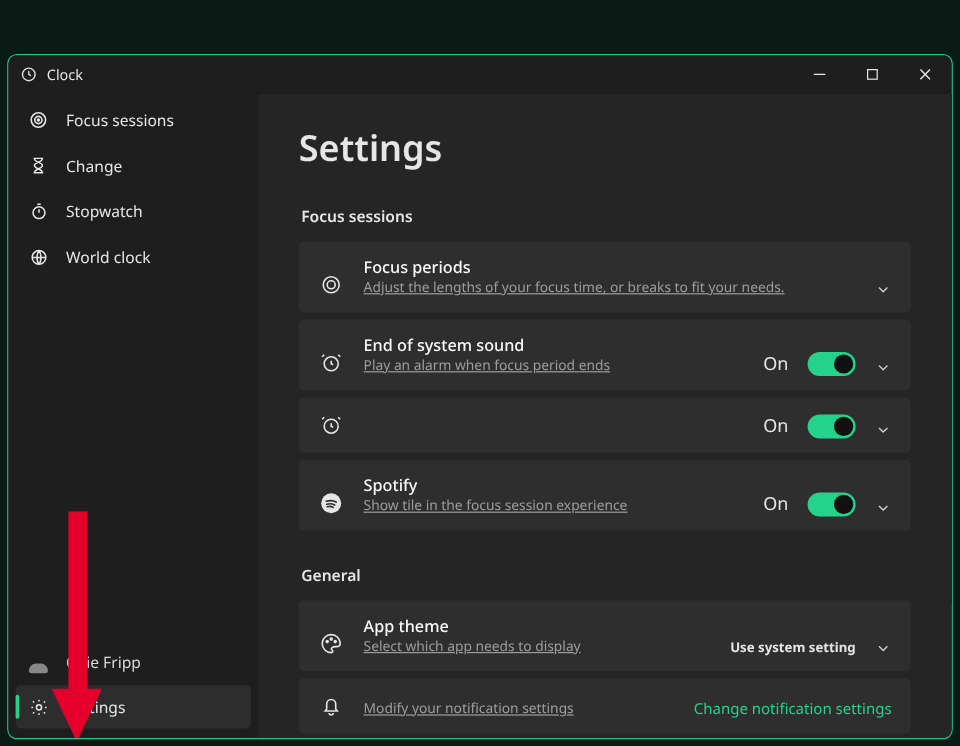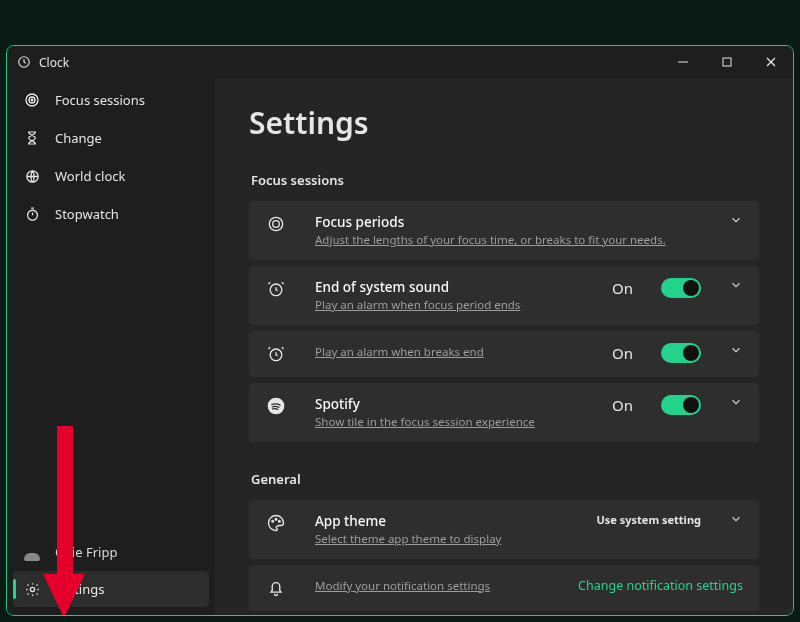--- a/index.html
+++ b/index.html
@@ -44,21 +44,21 @@
     flex: 1; background: #252525; color: #e6e6e6; overflow-y: auto;
     padding: 24px 34px 20px 34px; position: relative;
   }
   .content::-webkit-scrollbar { width: 6px; }
   .content::-webkit-scrollbar-thumb { background: #555; border-radius: 3px; }
   h1.page-title { font-size: 30px; font-weight: 600; margin-bottom: 28px; }
   .section-label { font-size: 13px; font-weight: 600; margin: 0 0 12px 2px; color: #e6e6e6; }
   .section { margin-bottom: 28px; }
   .card {
     background: #2e2e2e; border-radius: 4px; padding: 12px 16px;
-    display: flex; align-items: flex-start; gap: 28px; margin-bottom: 6px;
+    display: flex; align-items: flex-end; gap: 16px; margin-bottom: 6px;
   }
   .card .icon { width: 22px; height: 22px; flex: 0 0 22px; display:flex;align-items:center;justify-content:center; color:#e6e6e6; }
   .card .texts { flex: 1; min-width: 0; }
   .card .title { font-size: 13.5px; font-weight: 500; color: #fafafa; }
   .card .sub { font-size: 11.5px; color: #9d9d9d; margin-top: 2px; line-height: 1.3; text-decoration: underline; }
   .state-label { font-size: 15px; color: #e6e6e6; }
   .toggle {
     width: 40px; height: 20px; border-radius: 10px; background: #24d38b;
     position: relative; flex: 0 0 40px;
   }
@@ -124,34 +124,34 @@
           <span class="nav-icon">
               <svg viewBox="0 0 24 24" width="16" height="16" stroke="#e6e6e6" fill="none" stroke-width="1.8">
                 <path d="M6 3h12M6 21h12M7 3c0 5 10 5 10 9s-10 4-10 9M17 3c0 5-10 5-10 9s10 4 10 9"></path>
               </svg>
             </span>
           <span>Change</span>
         </div>
         <div class="nav-item">
           <span class="nav-icon">
               <svg viewBox="0 0 24 24" width="17" height="17" stroke="#e6e6e6" fill="none" stroke-width="1.8">
+                <circle cx="12" cy="13" r="7"></circle>
+                <path d="M12 9v4M10 3h4"></path>
+              </svg>
+            </span>
+          <span>Stopwatch</span>
+        </div>
+        <div class="nav-item">
+          <span class="nav-icon">
+              <svg viewBox="0 0 24 24" width="17" height="17" stroke="#e6e6e6" fill="none" stroke-width="1.8">
                 <circle cx="12" cy="12" r="8"></circle>
                 <path d="M4 12h16M12 4c3 3 3 13 0 16M12 4c-3 3-3 13 0 16"></path>
               </svg>
             </span>
           <span>World clock</span>
-        </div>
-        <div class="nav-item">
-          <span class="nav-icon">
-              <svg viewBox="0 0 24 24" width="17" height="17" stroke="#e6e6e6" fill="none" stroke-width="1.8">
-                <circle cx="12" cy="13" r="7"></circle>
-                <path d="M12 9v4M10 3h4"></path>
-              </svg>
-            </span>
-          <span>Stopwatch</span>
         </div>
       </div>
       <div class="sidebar-spacer"></div>
       <div class="user-row">
         <span class="avatar"></span>
         <span>Ollie Fripp</span>
       </div>
       <div class="nav" style="padding-bottom:8px;">
         <div class="nav-item active">
           <span class="nav-icon">
@@ -210,21 +210,20 @@
         </div>
 
         <div class="card">
           <span class="icon">
               <svg viewBox="0 0 24 24" width="20" height="20" stroke="#e6e6e6" fill="none" stroke-width="1.6">
                 <circle cx="12" cy="13" r="7"></circle>
                 <path d="M12 10v3l2 1M5 4 3 6M19 4l2 2"></path>
               </svg>
             </span>
           <div class="texts">
-            <div class="sub">Play an alarm when breaks end</div>
           </div>
           <span class="state-label">On</span>
           <div class="toggle"></div>
           <span class="chev">
               <svg viewBox="0 0 24 24" width="14" height="14" stroke="currentColor" fill="none" stroke-width="2">
                 <path d="m6 9 6 6 6-6"></path>
               </svg>
             </span>
         </div>
 
@@ -256,21 +255,21 @@
           <span class="icon">
               <svg viewBox="0 0 24 24" width="20" height="20" stroke="#e6e6e6" fill="none" stroke-width="1.6">
                 <path d="M12 3a9 9 0 1 0 0 18c2 0 2-2 .5-3S14 15 16 15h2a3 3 0 0 0 3-3 9 9 0 0 0-9-9z"></path>
                 <circle cx="8" cy="10" r="1" fill="#e6e6e6"></circle>
                 <circle cx="12" cy="7.5" r="1" fill="#e6e6e6"></circle>
                 <circle cx="16" cy="10" r="1" fill="#e6e6e6"></circle>
               </svg>
             </span>
           <div class="texts">
             <div class="title">App theme</div>
-            <div class="sub">Select theme app theme to display</div>
+            <div class="sub">Select which app needs to display</div>
           </div>
           <span class="dropdown-value">Use system setting</span>
           <span class="chev">
               <svg viewBox="0 0 24 24" width="14" height="14" stroke="currentColor" fill="none" stroke-width="2">
                 <path d="m6 9 6 6 6-6"></path>
               </svg>
             </span>
         </div>
 
         <div class="card">

